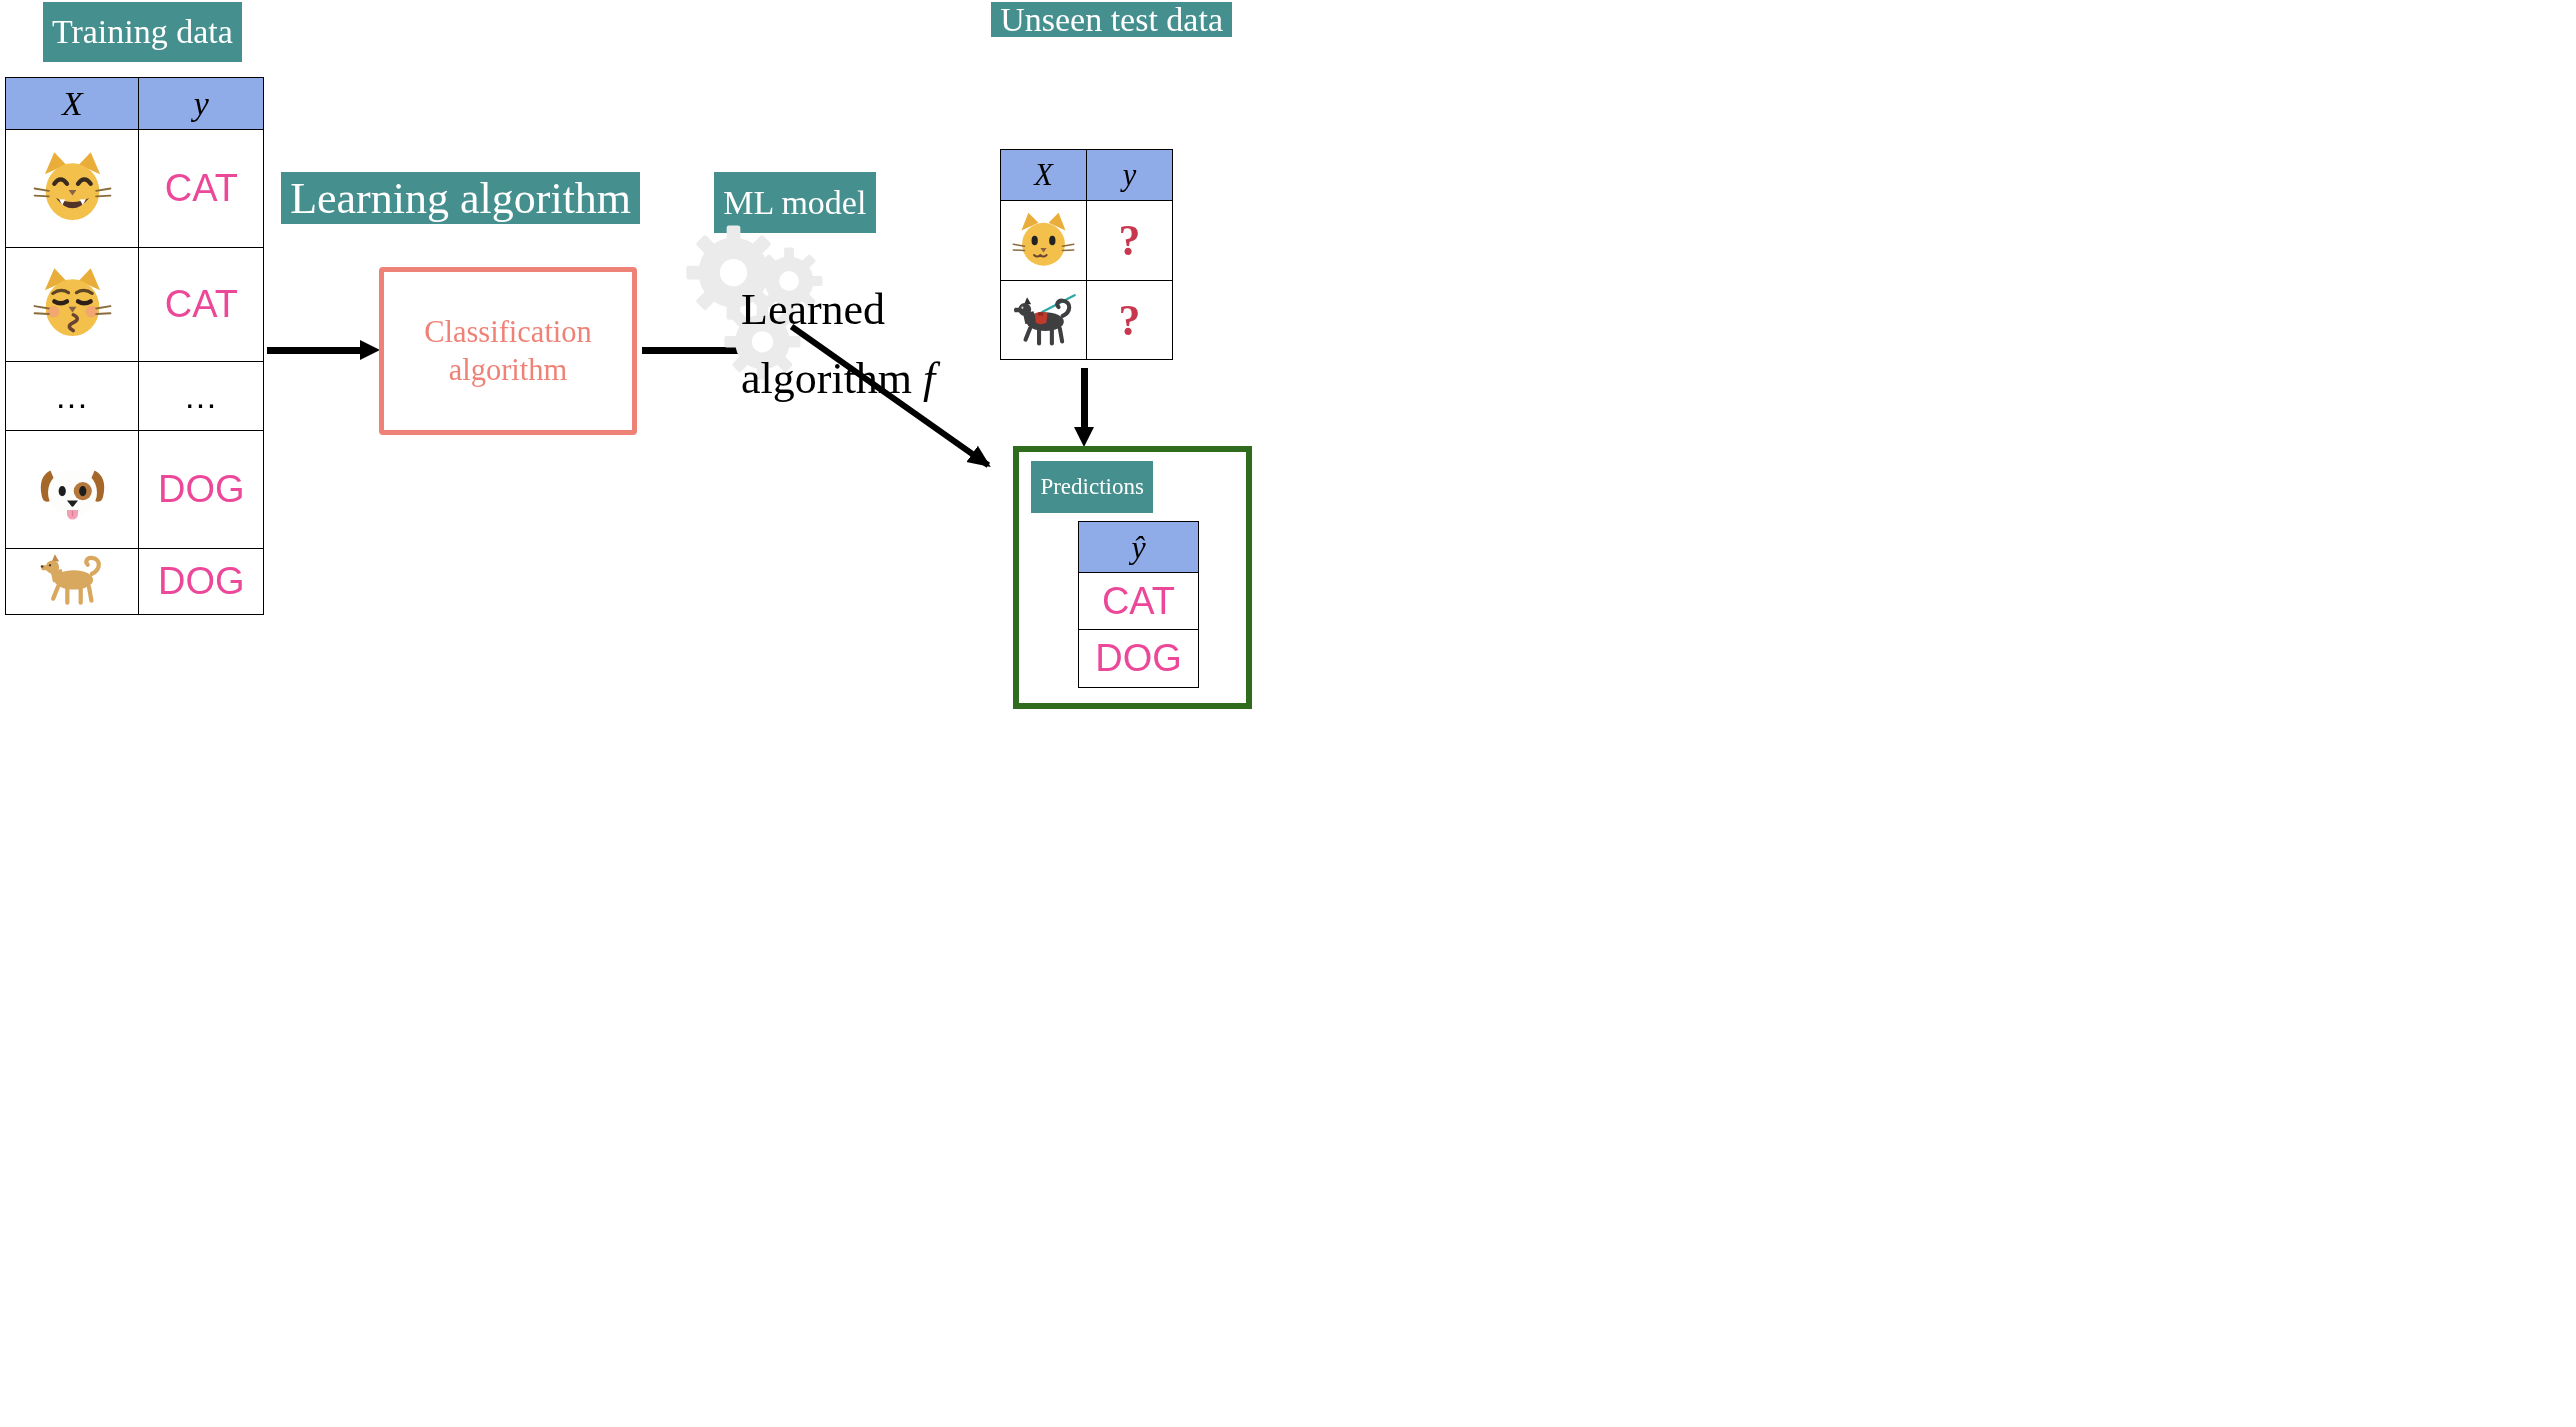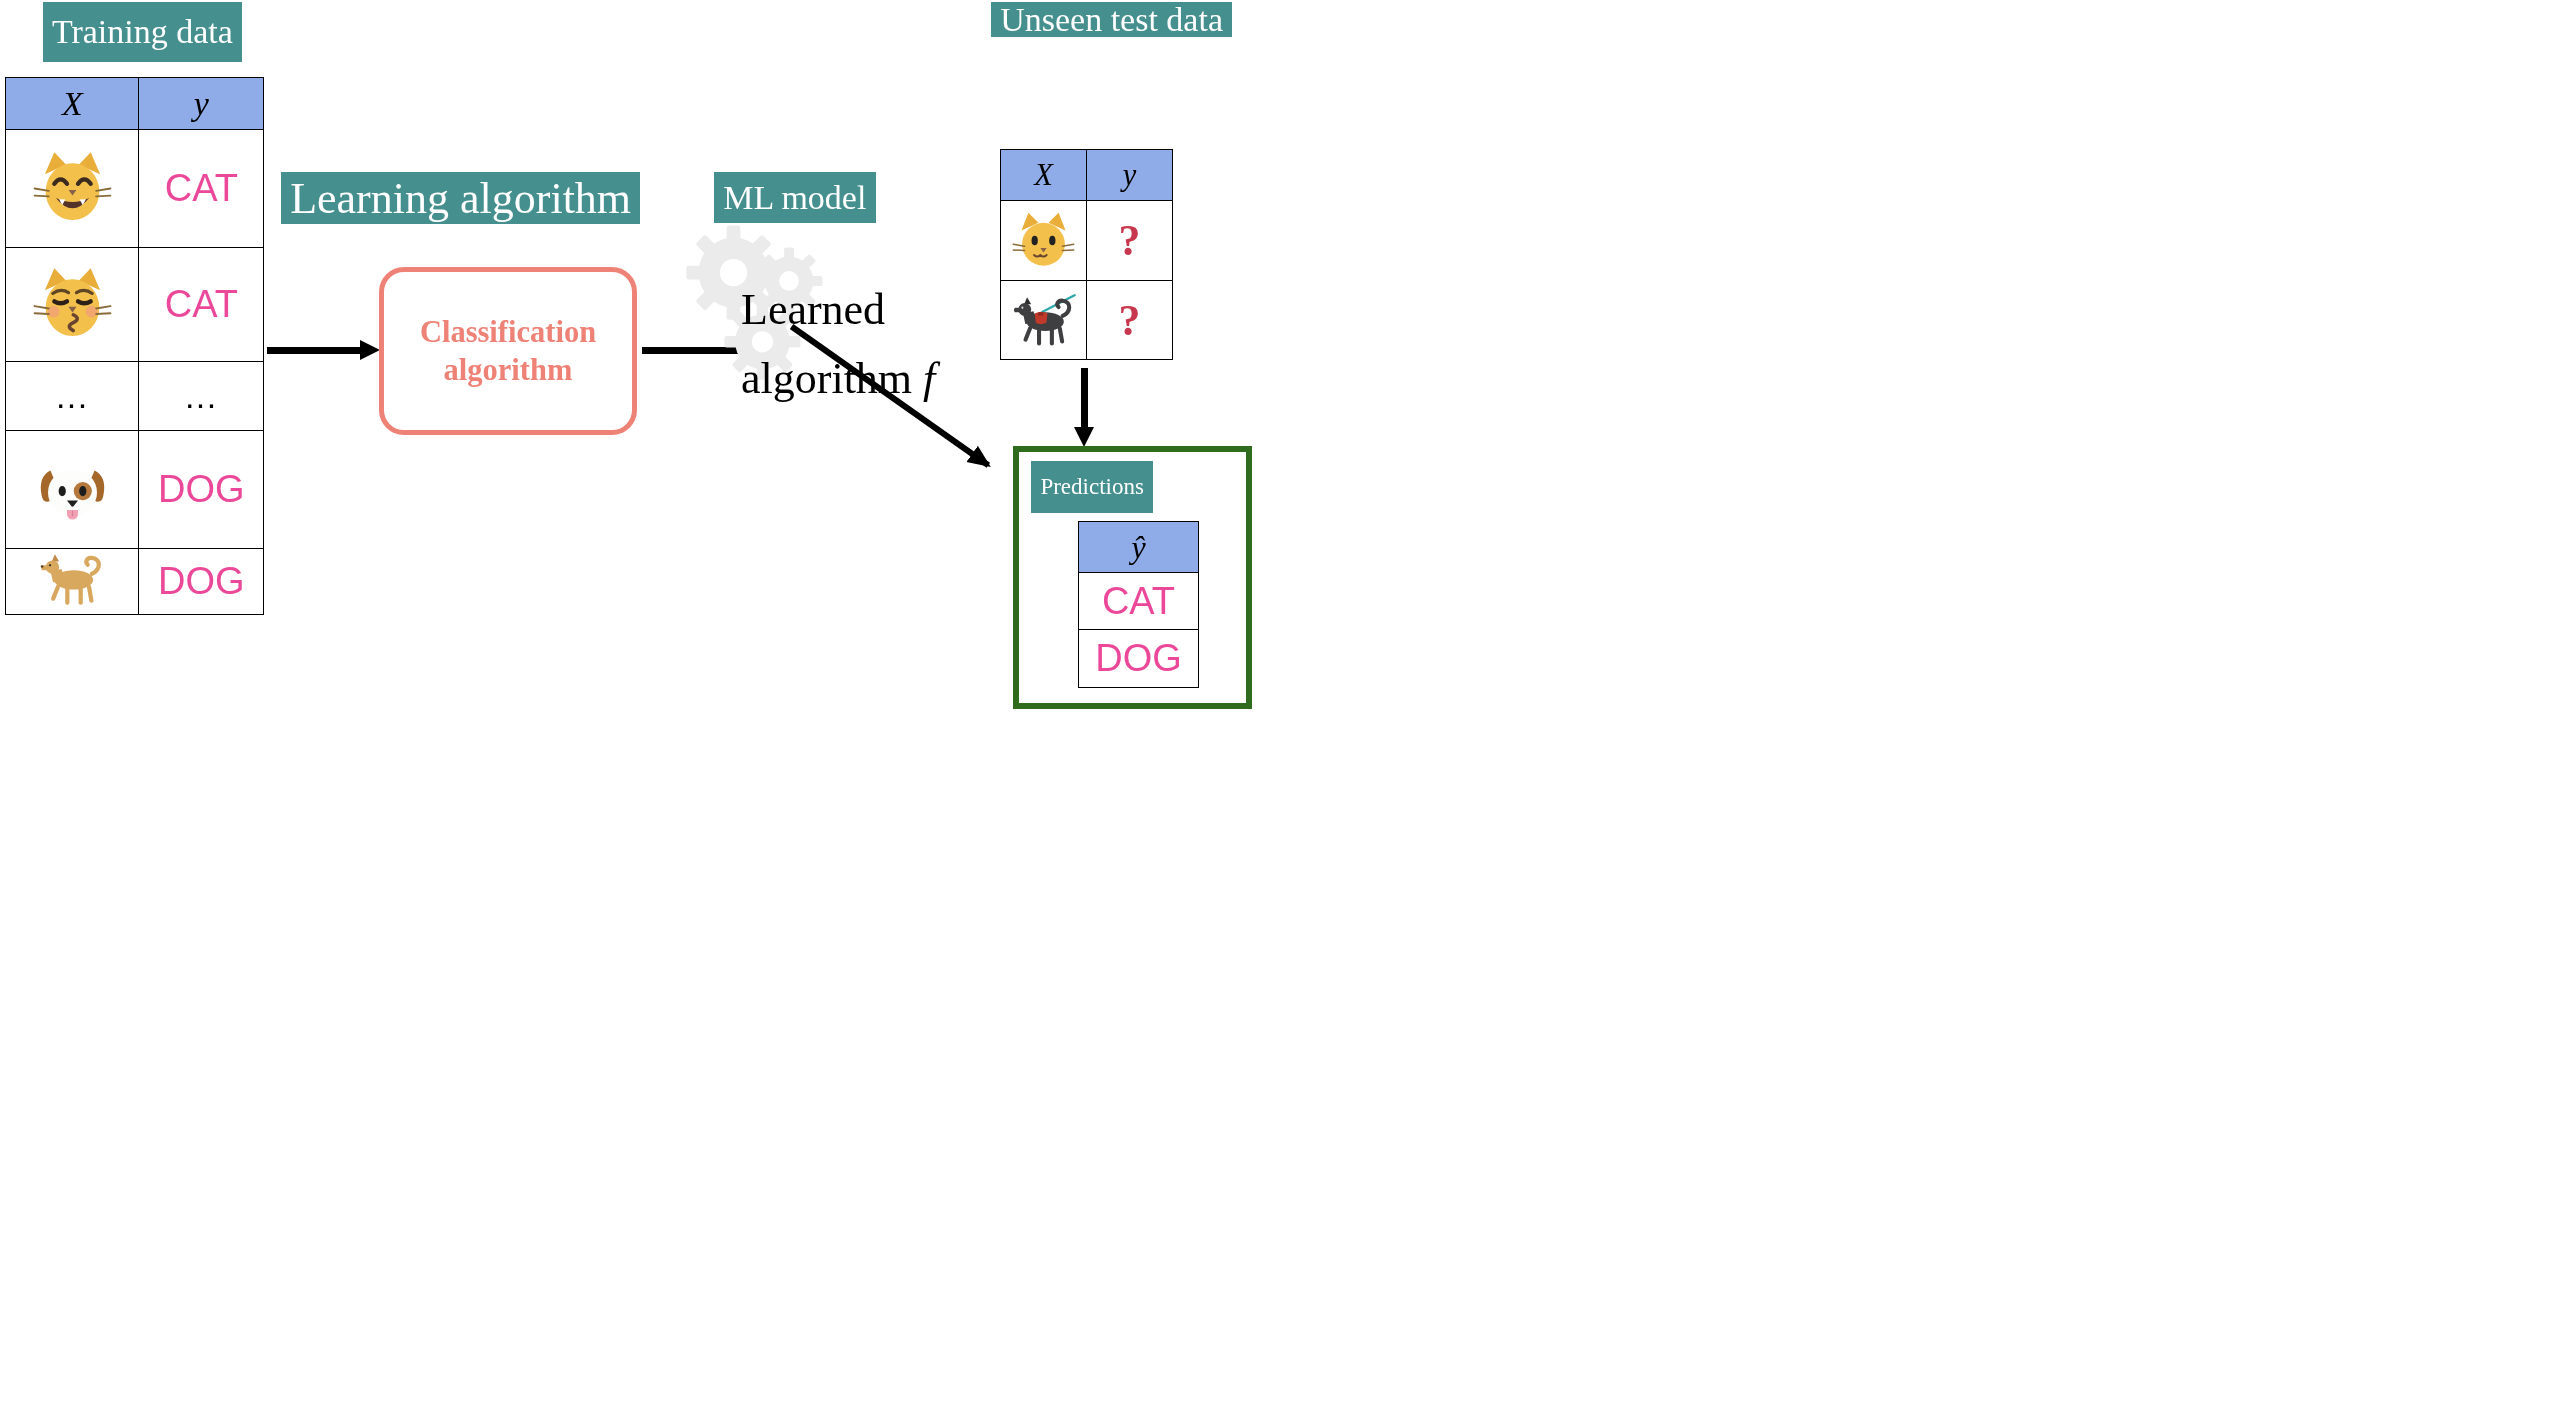--- a/index.html
+++ b/index.html
@@ -20,25 +20,24 @@
   .celldots { font-family:"Liberation Sans", sans-serif; font-size:34px; color:#000; letter-spacing:1.5px; }
   .qmark { font-family:"Liberation Serif", serif; font-weight:bold; font-size:44px; color:#C8374E; }
   .arrow-shaft-h { position:absolute; height:6.9px; background:#000; }
   .arrow-shaft-v { position:absolute; width:6.9px; background:#000; }
   .arrow-head-right { position:absolute; width:0; height:0;
       border-left:20px solid #000; border-top:10.7px solid transparent; border-bottom:10.7px solid transparent; }
   .arrow-head-down { position:absolute; width:0; height:0;
       border-top:20px solid #000; border-left:10.7px solid transparent; border-right:10.7px solid transparent; }
   .classbox {
     position:absolute; left:379px; top:267px; width:258px; height:168px;
-    border:5.3px solid #EF8277; border-radius:25px; background:#fff;
+    border:5.3px solid #EF8277; border-radius:4px; background:#fff;
     display:flex; flex-direction:column; align-items:center; justify-content:center;
     color:#EF8277; font-size:30.5px; line-height:1.25; text-align:center;
     box-sizing:border-box;
-    font-weight:bold;
   }
   .learnedtext {
     position:absolute; left:741px; top:275px; z-index:2;
     color:#000; font-size:44px; line-height:69px; white-space:nowrap;
   }
   .gearlayer { position:absolute; left:671px; top:214px; z-index:1; }
   .greenbox {
     position:absolute; left:1013px; top:446px; width:239px; height:263px;
     border:6.1px solid #2F6C1E; background:#fff; box-sizing:border-box;
   }
@@ -160,21 +159,21 @@
   <div class="tealabel" style="left:281px; top:172px; height:52px; font-size:44px;">Learning algorithm</div>
 
   <div class="classbox">
     <div>Classification</div>
     <div>algorithm</div>
   </div>
 
   <div class="arrow-shaft-h" style="left:642px; top:347px; width:101px;"></div>
   <div class="arrow-head-right" style="left:741px; top:340px;"></div>
 
-  <div class="tealabel" style="left:714px; top:172px; height:51px; font-size:34px;">ML model</div>
+  <div class="tealabel" style="left:714px; top:172px; height:61px; font-size:34px;">ML model</div>
 
   <div class="gearlayer">
     <svg width="160" height="175" viewBox="0 0 210 230">
       <g fill="#EBEBEB">
         <g transform="translate(82,77)">
           <g>
             <rect x="-9" y="-62" width="18" height="20" rx="3"></rect>
               <rect x="-9" y="42" width="18" height="20" rx="3"></rect>
             <rect x="-62" y="-9" width="20" height="18" rx="3"></rect>
               <rect x="42" y="-9" width="20" height="18" rx="3"></rect>

